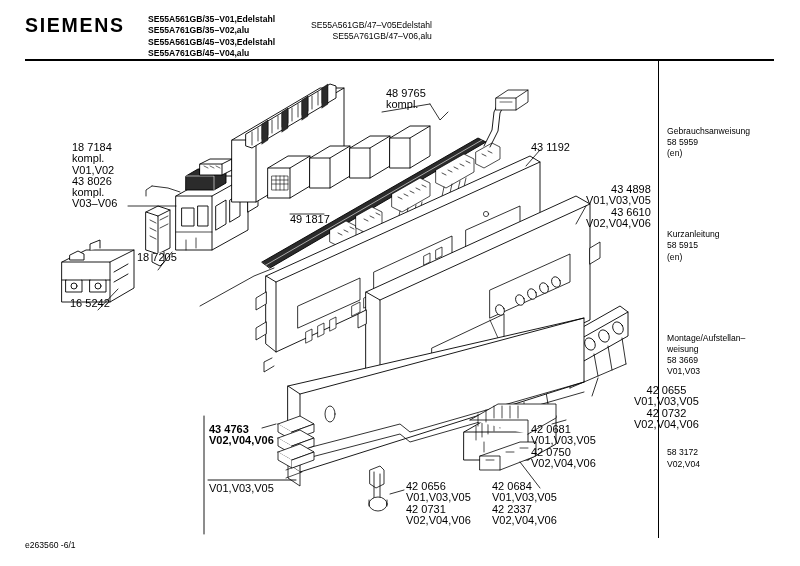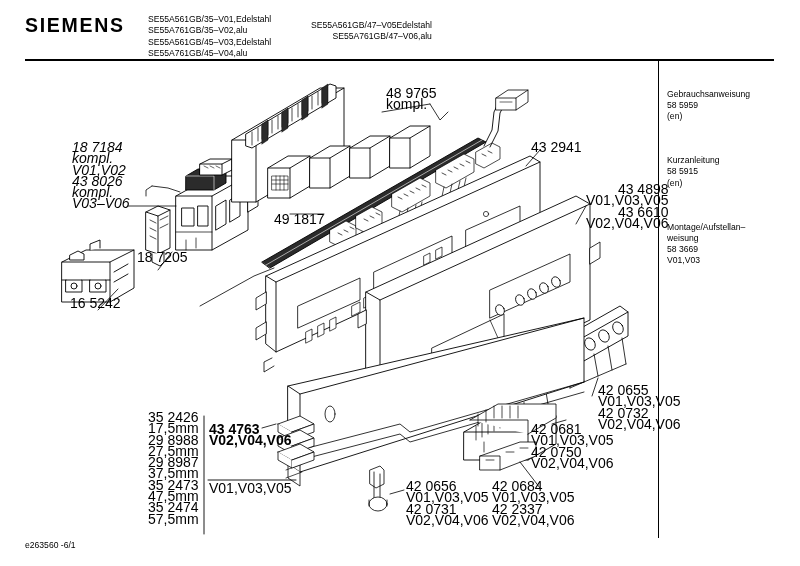--- a/index.html
+++ b/index.html
@@ -26,21 +26,21 @@
     font-size: 19.5px;
     font-weight: bold;
     letter-spacing: 1.7px;
     font-family: "Liberation Sans", sans-serif;
   }
   .hdr-col {
     font-size: 8.6px;
     line-height: 11.4px;
     white-space: pre;
   }
-  #hdr-models-a { left: 148px; top: 14px; }
+  #hdr-models-a { left: 148px; top: 14px; font-weight: bold; }
   #hdr-models-b { left: 311px; top: 20px; text-align: right; }
   #hdr-cat {
     left: 628px; top: 14px;
     font-size: 8.6px;
     line-height: 11.4px;
     text-align: left;
   }
 
   #rule-top {
     left: 25px; top: 59px;
@@ -53,31 +53,31 @@
     left: 658px; top: 59px;
     width: 0; height: 479px;
     border-left: 1.5px solid #000;
   }
   #doc-col {
     left: 667px; top: 66px;
     font-size: 8.6px;
     line-height: 11.3px;
     white-space: pre;
   }
-  .doc-block { margin-bottom: 10px; }
+  .doc-block { margin-bottom: 10px; margin-top: 37px; }
 
   
   #footer {
     left: 25px; top: 540px;
     font-size: 8.6px;
   }
 
   
   .callout {
-    font-size: 14px;
+    font-size: 11px;
     line-height: 11.3px;
     white-space: pre;
   }
 
   
   #drawing {
     left: 0; top: 0;
     width: 800px; height: 566px;
     pointer-events: none;
   }
@@ -107,20 +107,22 @@
     <div class="doc-block">Gebrauchsanweisung
 58 5959
 (en)</div>
     <div class="doc-block">Kurzanleitung
 58 5915
 (en)</div>
     <div class="doc-block">Montage/Aufstellan–
 weisung
 58 3669
 V01,V03</div>
+    <div class="doc-block">58 3172
+V02,V04</div>
   </div>
 
   <div class="abs" id="drawing">
   <svg width="800" height="566" viewBox="0 0 800 566" xmlns="http://www.w3.org/2000/svg">
     <g fill="none" stroke="#000" stroke-width="0.9" stroke-linejoin="round" stroke-linecap="round">
 
       <g>
         <path d="M62,262 L86,250 L134,250 L134,288 L110,302 L62,302 Z" fill="#ffffff"></path>
         <path d="M62,262 L110,262 L110,302" fill="none"></path>
         <path d="M110,262 L134,250" fill="none"></path>
@@ -387,44 +389,44 @@
         <path d="M484,442 L484,452" stroke-width="0.7"></path>
 
         <path d="M552,424 L566,420" stroke-width="0.8"></path>
         <path d="M520,462 L540,488" stroke-width="0.8"></path>
       </g>
 
     </g>
   </svg>
   </div>
 
-  <div class="abs callout" style="left:72px; top:142px;font-style:italic;">18 7184
+  <div class="abs callout" style="left:72px; top:142px;">18 7184
 kompl.
 V01,V02
 43 8026
 kompl.
 V03–V06</div>
 
   <div class="abs callout" style="left:137px; top:252px;">18 7205</div>
 
   <div class="abs callout" style="left:70px; top:298px;">16 5242</div>
 
   <div class="abs callout" style="left:386px; top:88px;">48 9765
 kompl.</div>
 
-  <div class="abs callout" style="left:274px; top:214px;text-align:right;">49 1817</div>
-
-  <div class="abs callout" style="left:531px; top:142px;">43 2941</div>
+  <div class="abs callout" style="left:290px; top:214px;text-align:right;">49 1817</div>
+
+  <div class="abs callout" style="left:531px; top:142px;">43 1192</div>
 
   <div class="abs callout" style="left:586px; top:184px;text-align:right;">43 4898
 V01,V03,V05
 43 6610
 V02,V04,V06</div>
 
-  <div class="abs callout" style="left:598px; top:385px;">42 0655
+  <div class="abs callout" style="left:634px; top:385px;text-align:center;">42 0655
 V01,V03,V05
 42 0732
 V02,V04,V06</div>
 
   <div class="abs callout" style="left:531px; top:424px;">42 0681
 V01,V03,V05
 42 0750
 V02,V04,V06</div>
 
   <div class="abs callout" style="left:492px; top:481px;">42 0684
@@ -435,26 +437,16 @@
   <div class="abs callout" style="left:406px; top:481px;">42 0656
 V01,V03,V05
 42 0731
 V02,V04,V06</div>
 
   <div class="abs callout" style="left:209px; top:424px;font-weight:bold;">43 4763
 V02,V04,V06</div>
 
   <div class="abs callout" style="left:209px; top:483px;">V01,V03,V05</div>
 
-  <div class="abs callout" style="left:148px; top:412px;">35 2426
-17,5mm
-29 8988
-27,5mm
-29 8987
-37,5mm
-35 2473
-47,5mm
-35 2474
-57,5mm</div>
 
   <div class="abs" id="footer">e263560 -6/1</div>
 
 </div>
 
 </body></html>

